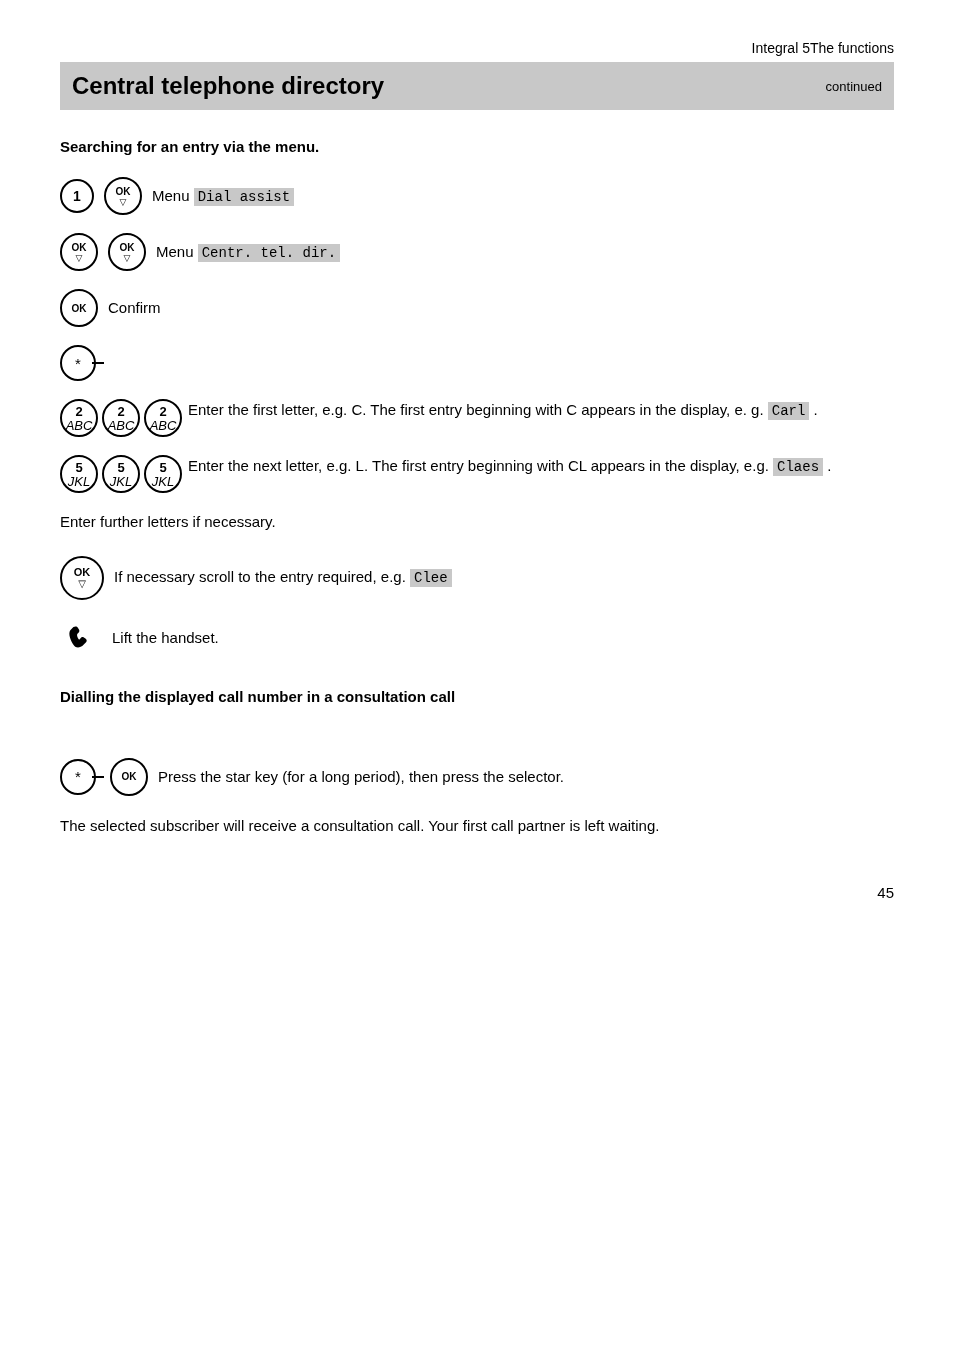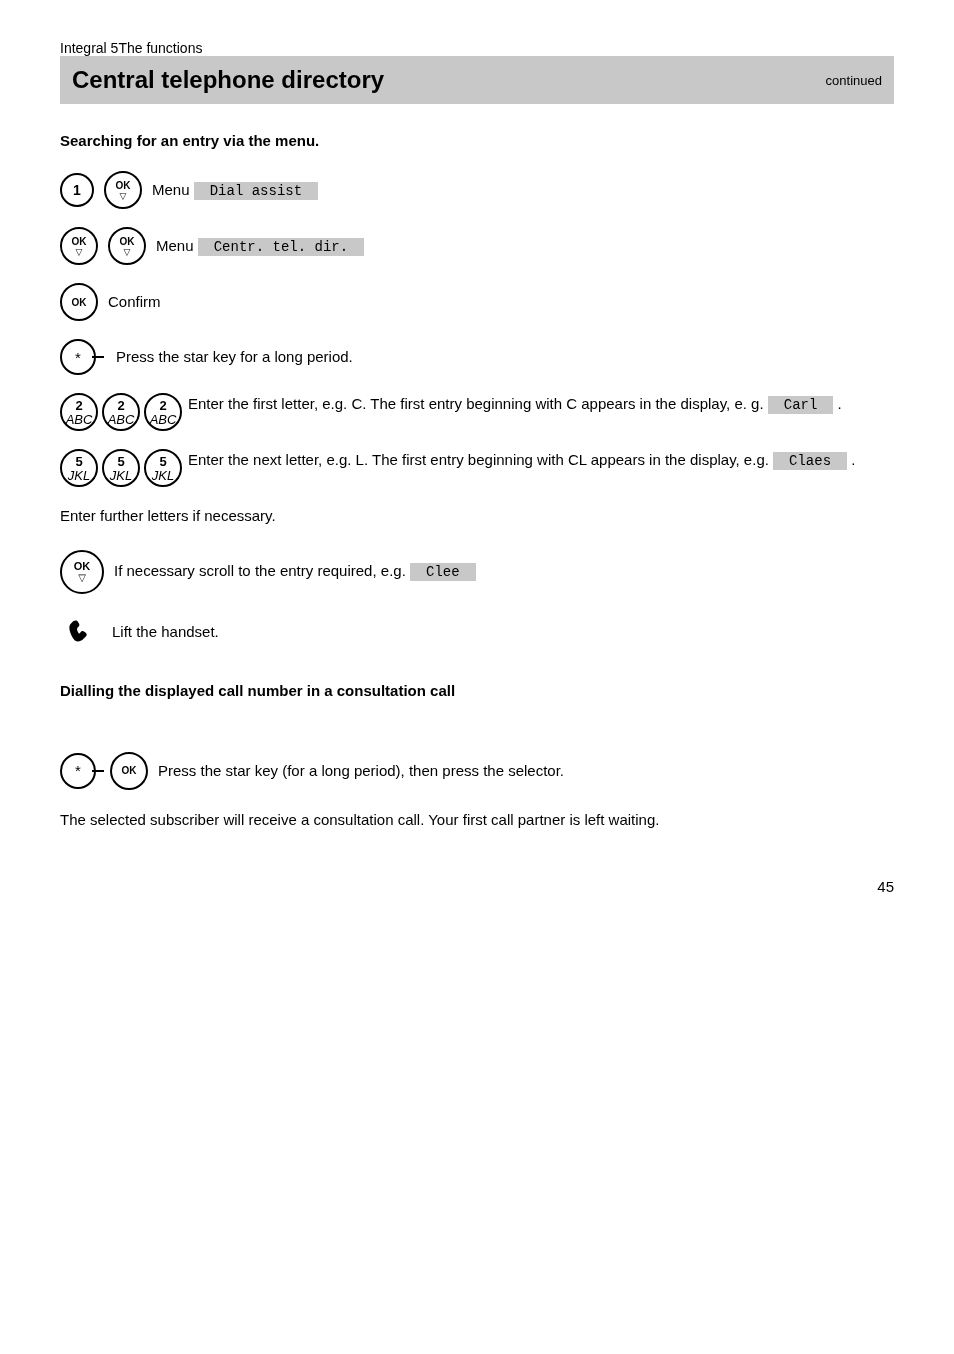--- a/index.html
+++ b/index.html
@@ -9,21 +9,22 @@
       font-size: 15px;
       background: #fff;
       color: #000;
       width: 954px;
       min-height: 1354px;
       padding: 40px 60px 40px 60px;
     }
 
     .top-header {
       display: flex;
-      justify-content: flex-start;
+      justify-content: flex-end;
+      margin-bottom: 6px;
       font-size: 14px;
     }
 
     .title-bar {
       background: #c8c8c8;
       display: flex;
       justify-content: space-between;
       align-items: center;
       padding: 10px 12px;
       margin-bottom: 28px;
@@ -78,21 +79,21 @@
       width: 34px;
       height: 34px;
       font-size: 14px;
       font-weight: bold;
     }
 
     
     code.inline-code {
       font-family: 'Courier New', Courier, monospace;
       background: #c8c8c8;
-      padding: 1px 16px;
+      padding: 1px 4px;
       font-size: 14px;
       border: none;
     }
 
     .btn-num {
       width: 38px;
       height: 38px;
       border: 2px solid #000;
       border-radius: 50%;
       display: inline-flex;
@@ -252,21 +253,20 @@
     <span class="ok-text">OK</span>
   </div>
   <span class="step-text">Confirm</span>
 </div>
 
 <div class="step-row" style="margin-bottom:18px;">
   <div class="star-only">
     <div class="star-circle">*</div>
     <div class="star-tail"></div>
   </div>
-  <span class="step-text">Press the star key for a long period.</span>
 </div>
 
 <div class="step-row multiline" style="margin-bottom:18px; flex-wrap: wrap; gap: 6px;">
   <div style="display:inline-flex; align-items:center; gap:4px; flex-shrink:0;">
     <div class="btn-num">
       <span class="num-main">2</span>
       <span class="num-sub">ABC</span>
     </div>
     <div class="btn-num">
       <span class="num-main">2</span>

